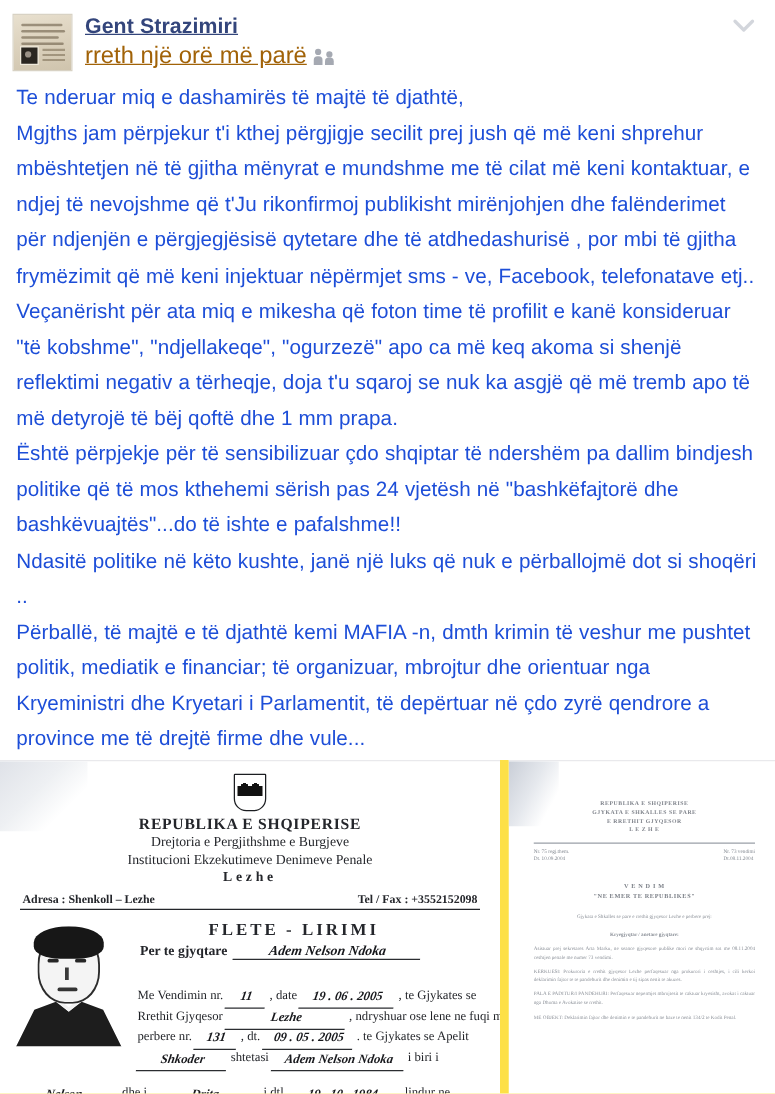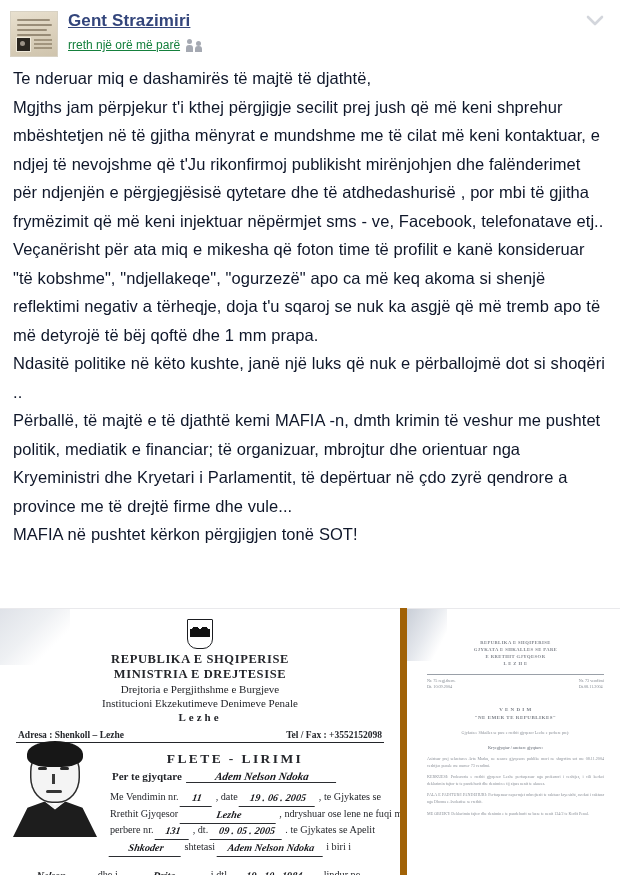--- a/index.html
+++ b/index.html
@@ -98,22 +98,22 @@
     letter-spacing: .1px;
     line-height: 20px;
   }
   .meta-row {
     margin-top: 6px;
     display: flex;
     align-items: center;
     line-height: 16px;
   }
   .timestamp {
-    font-size: 12px;
-    color: #15803d;
+    font-size: 19px;
+    color: #a16207;
   }
   .privacy-icon {
     margin-left: 7px;
     width: 14px;
     height: 13px;
     position: relative;
     opacity: .62;
     flex: 0 0 14px;
   }
   .privacy-icon i,
@@ -135,40 +135,40 @@
     height: 18px;
     cursor: pointer;
   }
   .chevron-btn svg { display: block; }
 
   
   .post-body {
     padding: 6px 14px 0 13px;
     font-size: 16.5px;
     line-height: 28.5px;
-    color: #0f172a;
+    color: #1d4ed8;
     letter-spacing: .05px;
     word-spacing: .2px;
   }
   .post-body p {
     margin: 0;
     padding: 0;
   }
 
   
   .attachments {
     position: absolute;
     left: 0;
     right: 0;
     top: 608px;
     bottom: 0;
     display: flex;
     gap: 7px;
     padding: 0 0 0 0;
-    background: #a16207;
+    background: #fde047;
     overflow: hidden;
   }
   .attach {
     position: relative;
     overflow: hidden;
     background: #ffffff;
     border-top: 1px solid #e9e9ec;
   }
   .attach.left  { width: 400px; flex: 0 0 400px; }
   .attach.right { width: 213px; flex: 0 0 213px; }
@@ -437,35 +437,35 @@
       <svg width="22" height="18" viewBox="0 0 22 18">
         <path d="M4 5 L11 12 L18 5" fill="none" stroke="#d3d6dc" stroke-width="2.6" stroke-linecap="round" stroke-linejoin="round"></path>
       </svg>
     </div>
   </div>
 
   <div class="post-body">
     <p>Te nderuar miq e dashamirës të majtë të djathtë,</p>
     <p>Mgjths jam përpjekur t'i kthej përgjigje secilit prej jush që më keni shprehur mbështetjen në të gjitha mënyrat e mundshme me të cilat më keni kontaktuar, e ndjej të nevojshme që t'Ju rikonfirmoj publikisht mirënjohjen dhe falënderimet për ndjenjën e përgjegjësisë qytetare dhe të atdhedashurisë , por mbi të gjitha frymëzimit që më keni injektuar nëpërmjet sms - ve, Facebook, telefonatave etj..</p>
     <p>Veçanërisht për ata miq e mikesha që foton time të profilit e kanë konsideruar "të kobshme", "ndjellakeqe", "ogurzezë" apo ca më keq akoma si shenjë reflektimi negativ a tërheqje, doja t'u sqaroj se nuk ka asgjë që më tremb apo të më detyrojë të bëj qoftë dhe 1 mm prapa.</p>
+    <p>Është përpjekje për të sensibilizuar çdo shqiptar të ndershëm pa dallim bindjesh politike që të mos kthehemi sërish pas 24 vjetësh në "bashkëfajtorë dhe bashkëvuajtës"...do të ishte e pafalshme!!</p>
     <p>Ndasitë politike në këto kushte, janë një luks që nuk e përballojmë dot si shoqëri ..</p>
     <p>Përballë, të majtë e të djathtë kemi MAFIA -n, dmth krimin të veshur me pushtet politik, mediatik e financiar; të organizuar, mbrojtur dhe orientuar nga Kryeministri dhe Kryetari i Parlamentit, të depërtuar në çdo zyrë qendrore a province me të drejtë firme dhe vule...</p>
     <p>MAFIA në pushtet kërkon përgjigjen tonë SOT!</p>
   </div>
 
   <div class="attachments">
 
     <div class="attach left">
       <div class="curl"></div>
 
       <div class="doc-l">
         <div class="crest"></div>
 
         <div class="doc-title-1">REPUBLIKA E SHQIPERISE</div>
-        <div class="doc-title-1">MINISTRIA E DREJTESISE</div>
         <div class="doc-title-2">Drejtoria e Pergjithshme e Burgjeve</div>
         <div class="doc-title-2">Institucioni  Ekzekutimeve Denimeve  Penale</div>
         <div class="doc-city">Lezhe</div>
 
         <div class="addr-row">
           <span>Adresa   : Shenkoll – Lezhe</span>
           <span>Tel / Fax : +3552152098</span>
         </div>
 
         <div class="doc-flete">FLETE - LIRIMI</div>

